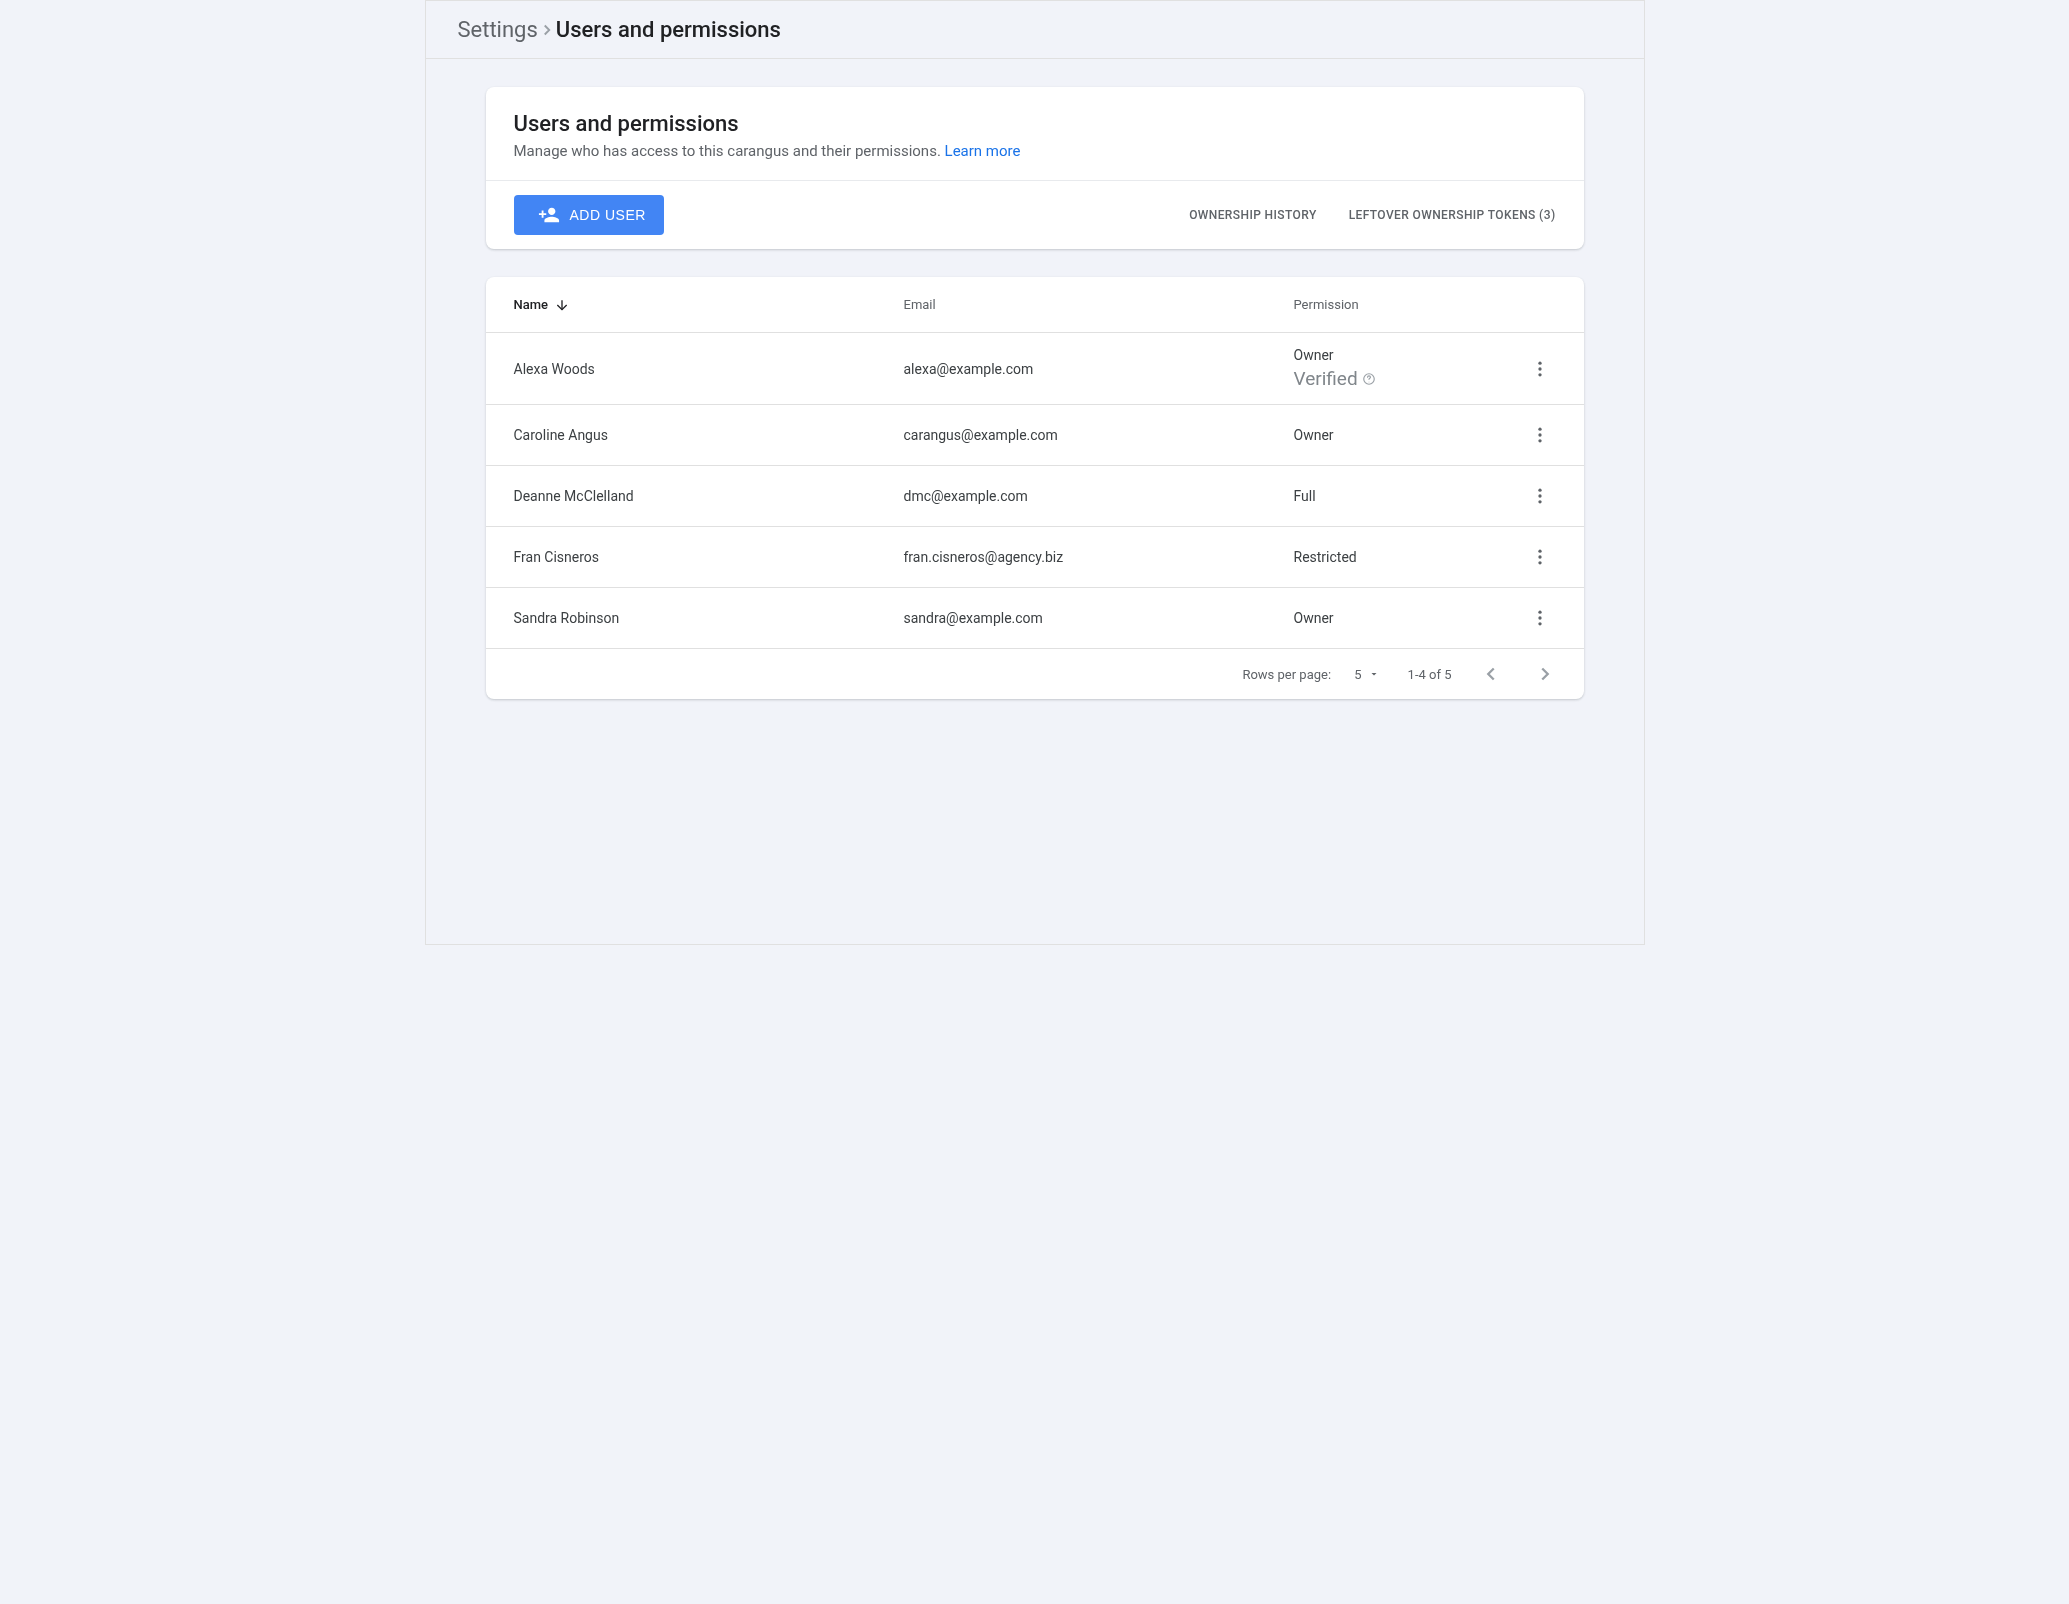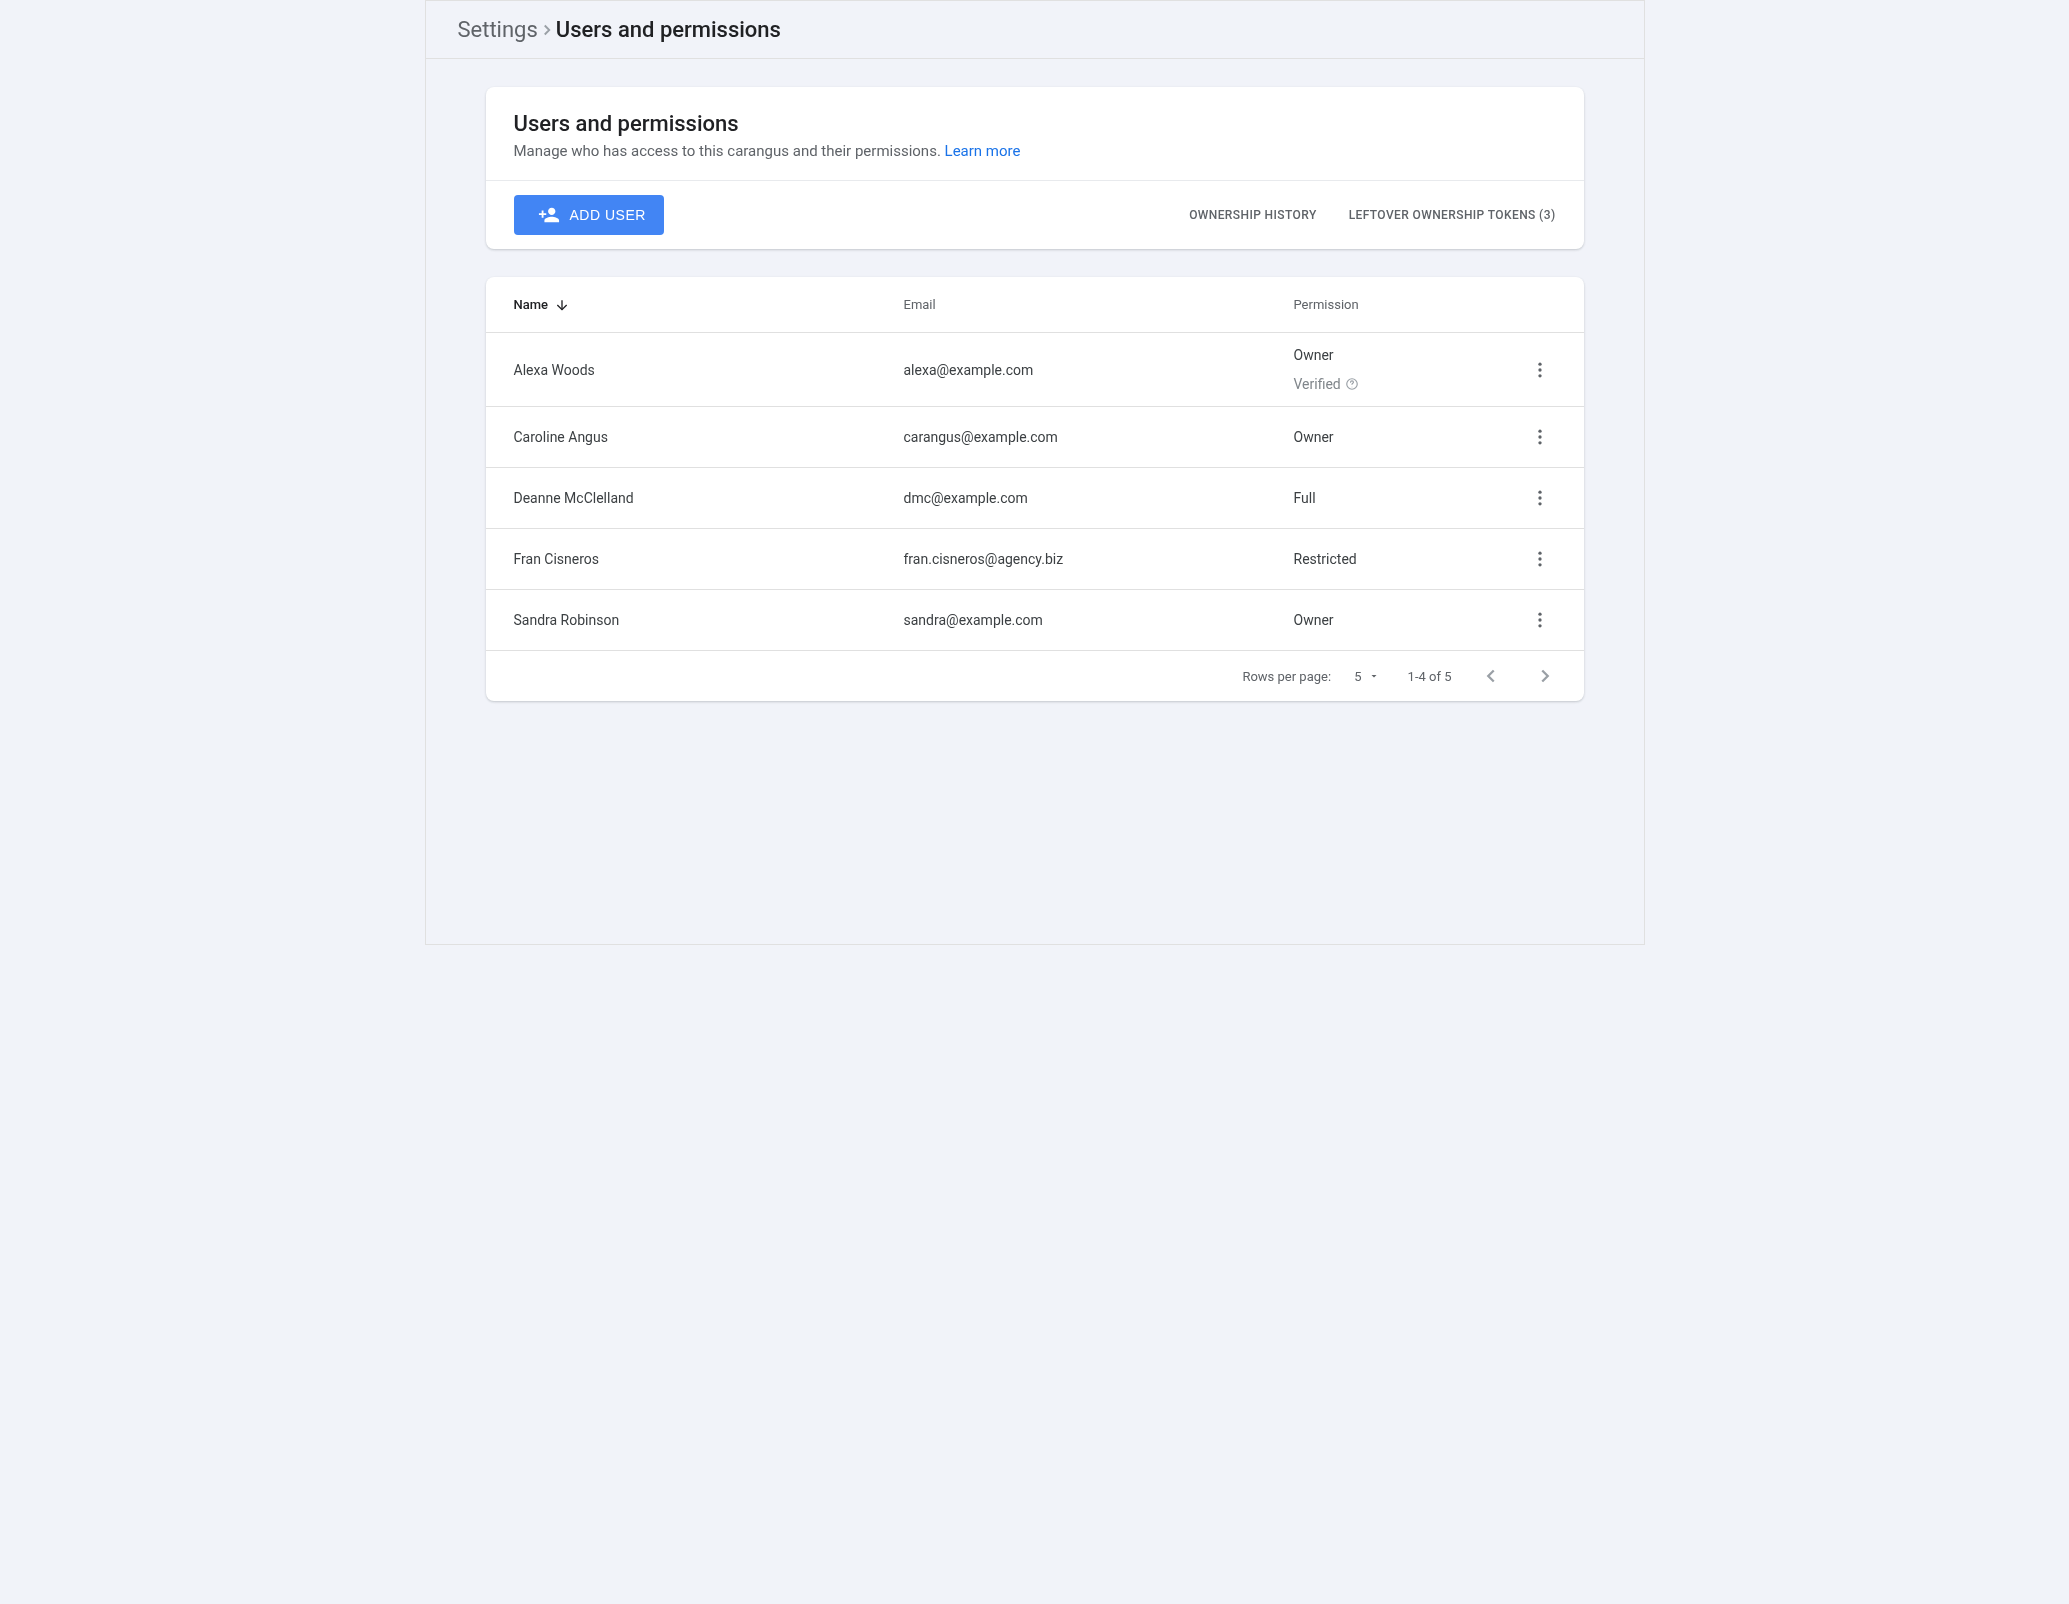--- a/index.html
+++ b/index.html
@@ -96,21 +96,21 @@
   }
   .grid-head .col-name { color: #202124; font-weight: 500; display: flex; align-items: center; gap: 6px; }
   .grid-row {
     min-height: 56px;
     border-bottom: 1px solid #e0e0e0;
     font-size: 14px;
     color: #3c4043;
     padding-top: 14px;
     padding-bottom: 14px;
   }
-  .perm-sub { color: #80868b; font-size: 14px; margin-top: 13px; display: flex; align-items: center; gap: 4px; }
+  .perm-sub { color: #80868b; font-size: 19px; margin-top: 4px; display: flex; align-items: center; gap: 4px; }
   .menu-cell { display: flex; justify-content: flex-end; }
   .menu-btn { cursor: pointer; color: #5f6368; display: flex; padding: 6px; border-radius: 50%; }
 
   .pager {
     display: flex;
     align-items: center;
     justify-content: flex-end;
     gap: 28px;
     padding: 14px 28px;
     color: #5f6368;

